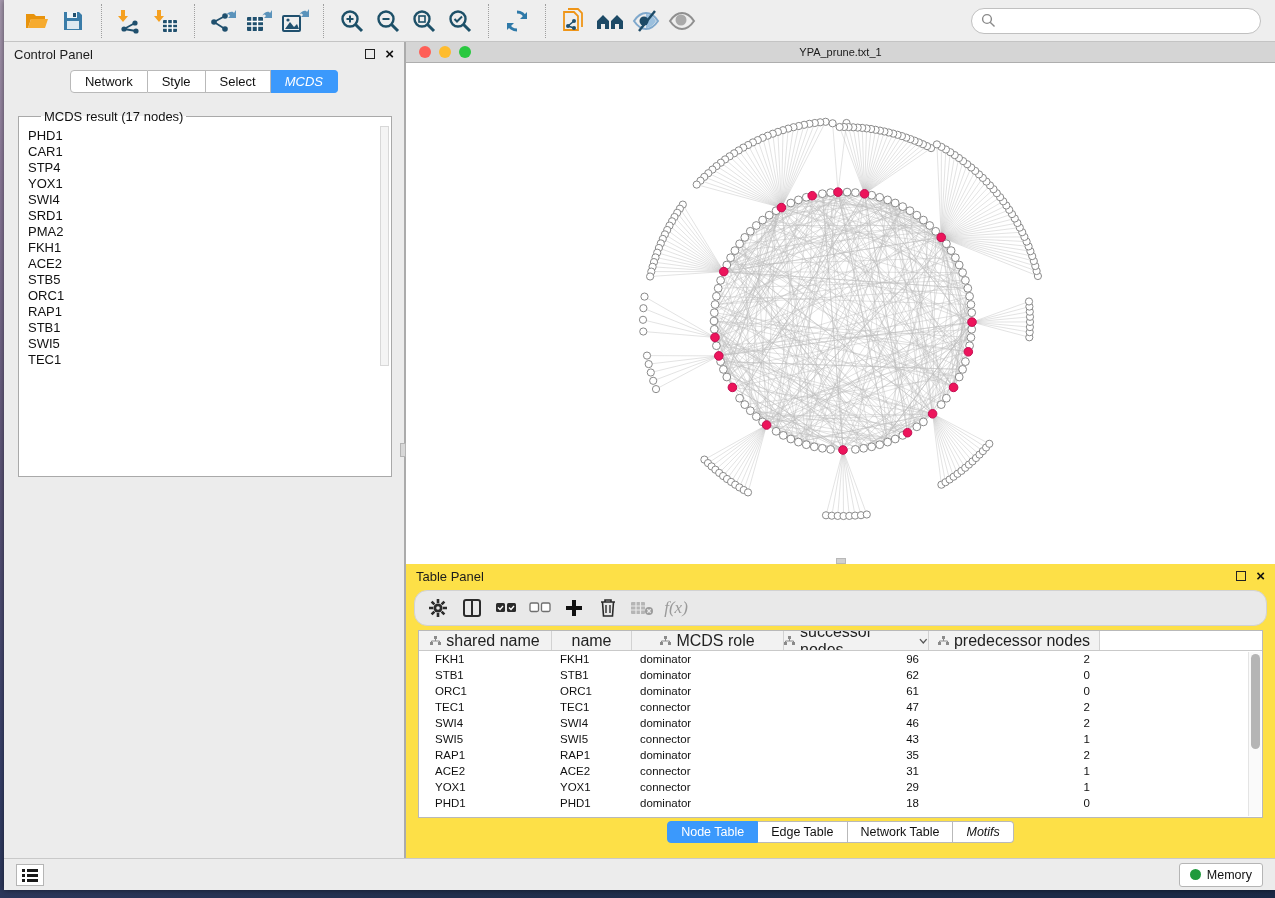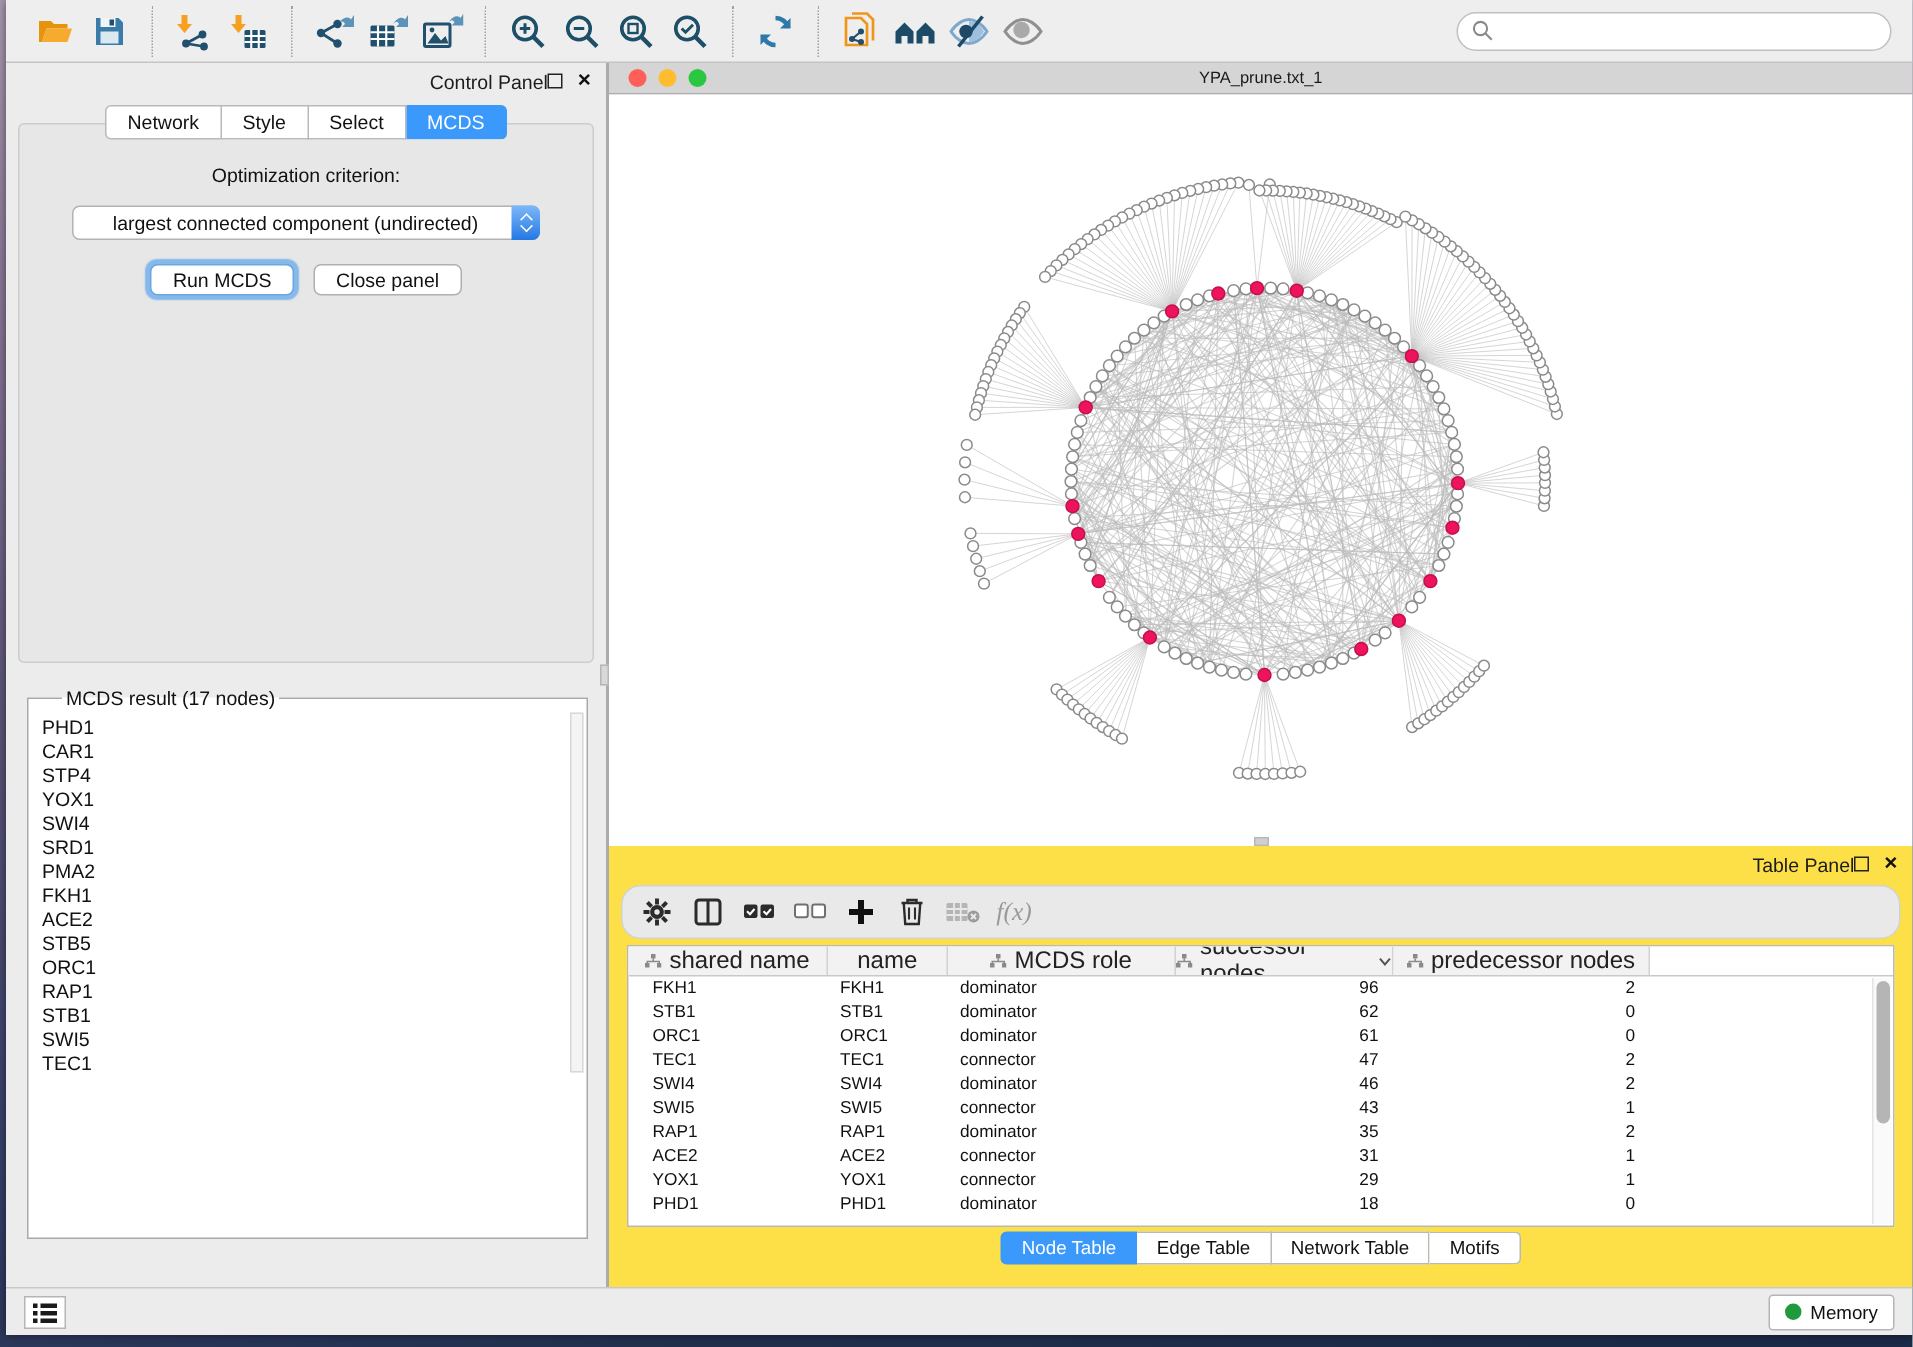--- a/index.html
+++ b/index.html
@@ -20,28 +20,28 @@
   .searchbox input { border:none; outline:none; flex:1; font-size:13px; background:transparent; margin-left:6px; }
 
   
   .main { flex:1; display:flex; min-height:0; }
   .left-panel { width:402px; flex:none; background:#ececec; border-right:2px solid #ababab; position:relative; display:flex; flex-direction:column; }
   .v-handle { position:absolute; right:-2px; top:401px; width:6px; height:14px; background:#d8d8d8; border:1px solid #b5b5b5; z-index:5; }
   .right-panel { flex:1; display:flex; flex-direction:column; min-width:0; }
 
   
   .panel-header { height:24px; display:flex; align-items:center; padding:0 10px; font-size:13px; color:#1c1c1c; flex:none; }
-  .panel-header .ph-title { flex:1;text-align:right; }
+  .panel-header .ph-title { flex:1; }
   .ph-float { width:10px; height:10px; border:1.5px solid #222; margin-right:10px; cursor:default; }
   .ph-close { font-size:15px; font-weight:bold; color:#111; line-height:10px; cursor:default; }
 
   .cp-tabs { display:flex; justify-content:center; position:relative; z-index:2; margin-top:4px; }
   .seg { background:#fff; border:1px solid #b9b9b9; border-left:none; font-size:13px; padding:3px 14px; color:#111; cursor:default; }
   .seg:first-child { border-left:1px solid #b9b9b9; border-radius:4px 0 0 4px; }
-  .seg:last-child { border-radius:0 4px 4px 0; }
+  .seg:last-child { border-radius:0 4px 4px 0;font-style:italic; }
   .seg.active { background:#3b99fc; border-color:#3b99fc; color:#fff; }
 
   .cp-box { margin:-11px 8px 0 8px; background:#e7e7e7; border:1px solid #cccccc; border-radius:4px; height:360px; padding-top:26px; text-align:center; flex:none; }
   .opt-label { font-size:13px; color:#111; margin-bottom:13px; }
   .dropdown { width:312px; height:23px; margin:0 auto; background:#fff; border:1px solid #b2b2b2; border-radius:5px; display:flex; align-items:center; position:relative; cursor:default; }
   .dropdown .dd-text { flex:1; font-size:13px; text-align:center; padding-right:14px; color:#111; white-space:nowrap; }
   .dd-cap { position:absolute; right:-1px; top:-1px; width:19px; height:23px; border-radius:0 5px 5px 0; background:linear-gradient(#7db8f9,#2478e4); display:flex; flex-direction:column; align-items:center; justify-content:center; gap:1px; }
   .dd-cap i { width:6px; height:6px; border:solid #fff; border-width:0 1.7px 1.7px 0; display:block; }
   .dd-cap i.up { transform:rotate(-135deg) translate(-1px,-1px); }
   .dd-cap i.dn { transform:rotate(45deg) translate(-1px,-1px); }
@@ -263,34 +263,20 @@
         <span class="ph-title">Control Panel</span>
         <span class="ph-float"></span>
         <span class="ph-close">×</span>
       </div>
       <div class="cp-tabs" id="cp-tabs">
           <span class="seg">Network</span>
           <span class="seg">Style</span>
           <span class="seg">Select</span>
           <span class="seg active">MCDS</span>
         </div>
-      <div class="cp-box">
-        <div class="opt-label">Optimization criterion:</div>
-        <div class="dropdown">
-          <span class="dd-text">largest connected component (undirected)</span>
-          <span class="dd-cap">
-              <i class="up"></i>
-              <i class="dn"></i>
-            </span>
-        </div>
-        <div class="cp-buttons">
-          <button class="btn focused">Run MCDS</button>
-          <button class="btn">Close panel</button>
-        </div>
-      </div>
       <fieldset class="mcds-fieldset">
         <legend>MCDS result (17 nodes)</legend>
         <div class="mcds-list" id="mcds-list">
             <div>PHD1</div>
             <div>CAR1</div>
             <div>STP4</div>
             <div>YOX1</div>
             <div>SWI4</div>
             <div>SRD1</div>
             <div>PMA2</div>

